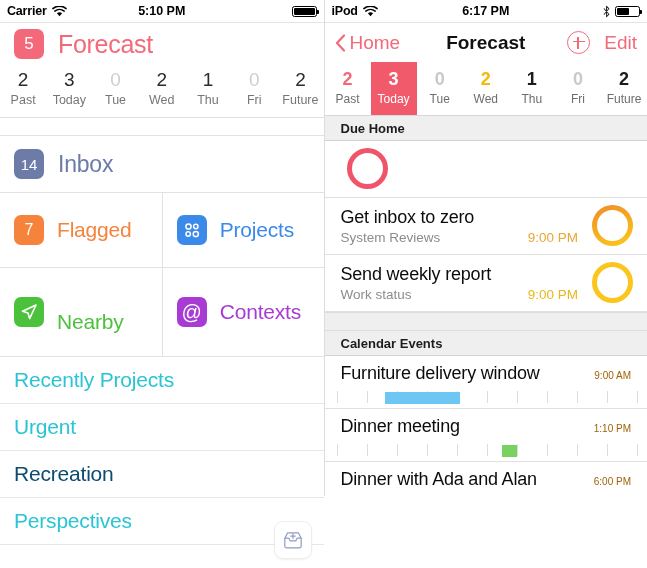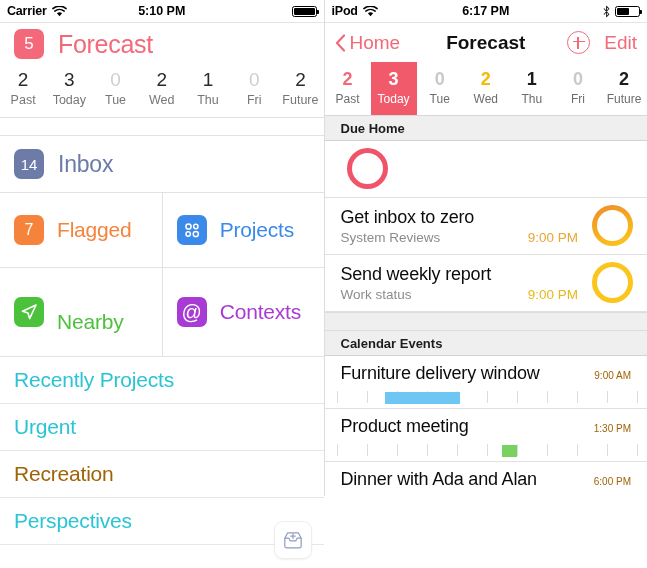--- a/index.html
+++ b/index.html
@@ -422,21 +422,21 @@
       <div class="cell">
         <div class="badge-sq" style="background:#a83bd4;">
           <span class="ico-at">@</span>
         </div>
         <div class="lbl" style="color:#a83bd4;">Contexts</div>
       </div>
     </div>
 
     <div class="persp" style="color:#2bc4d4;">Recently Projects</div>
     <div class="persp" style="color:#2bc4d4;">Urgent</div>
-    <div class="persp" style="color:#a16207;">Recreation</div>
+    <div class="persp" style="color:#0c4a6e;">Recreation</div>
     <div class="persp" style="color:#2bc4d4;">Perspectives</div>
 
     <div class="fab fab-left">
       <svg width="22" height="20" viewBox="0 0 24 22">
         <path d="M3 9 L3 18 A1.6 1.6 0 0 0 4.6 19.6 L19.4 19.6 A1.6 1.6 0 0 0 21 18 L21 9 L16.5 9 L15 12 L9 12 L7.5 9 Z" fill="none" stroke="#8f9cc0" stroke-width="1.3" stroke-linejoin="round"></path>
         <path d="M3 9 L6 3.2 L18 3.2 L21 9" fill="none" stroke="#8f9cc0" stroke-width="1.3" stroke-linejoin="round"></path>
         <line x1="12" y1="4.2" x2="12" y2="9.3" stroke="#8f9cc0" stroke-width="1.3" stroke-linecap="round"></line>
         <line x1="9.5" y1="6.7" x2="14.5" y2="6.7" stroke="#8f9cc0" stroke-width="1.3" stroke-linecap="round"></line>
       </svg>
     </div>
@@ -556,22 +556,22 @@
           <div class="tl-tick" style="left: 70%;"></div>
           <div class="tl-tick" style="left: 80%;"></div>
           <div class="tl-tick" style="left: 90%;"></div>
           <div class="tl-tick" style="left: 100%;"></div>
           <div class="tl-block" style="left: 16%; width: 25%; background: rgb(110, 198, 242);"></div>
         </div>
     </div>
 
     <div class="event">
       <div class="event-head">
-        <span class="event-title">Product meeting</span>
-        <span class="event-time">1:30 PM</span>
+        <span class="event-title">Dinner meeting</span>
+        <span class="event-time">1:10 PM</span>
       </div>
       <div class="timeline" id="tl1">
           <div class="tl-tick" style="left: 0%;"></div>
           <div class="tl-tick" style="left: 10%;"></div>
           <div class="tl-tick" style="left: 20%;"></div>
           <div class="tl-tick" style="left: 30%;"></div>
           <div class="tl-tick" style="left: 40%;"></div>
           <div class="tl-tick" style="left: 50%;"></div>
           <div class="tl-tick" style="left: 60%;"></div>
           <div class="tl-tick" style="left: 70%;"></div>

